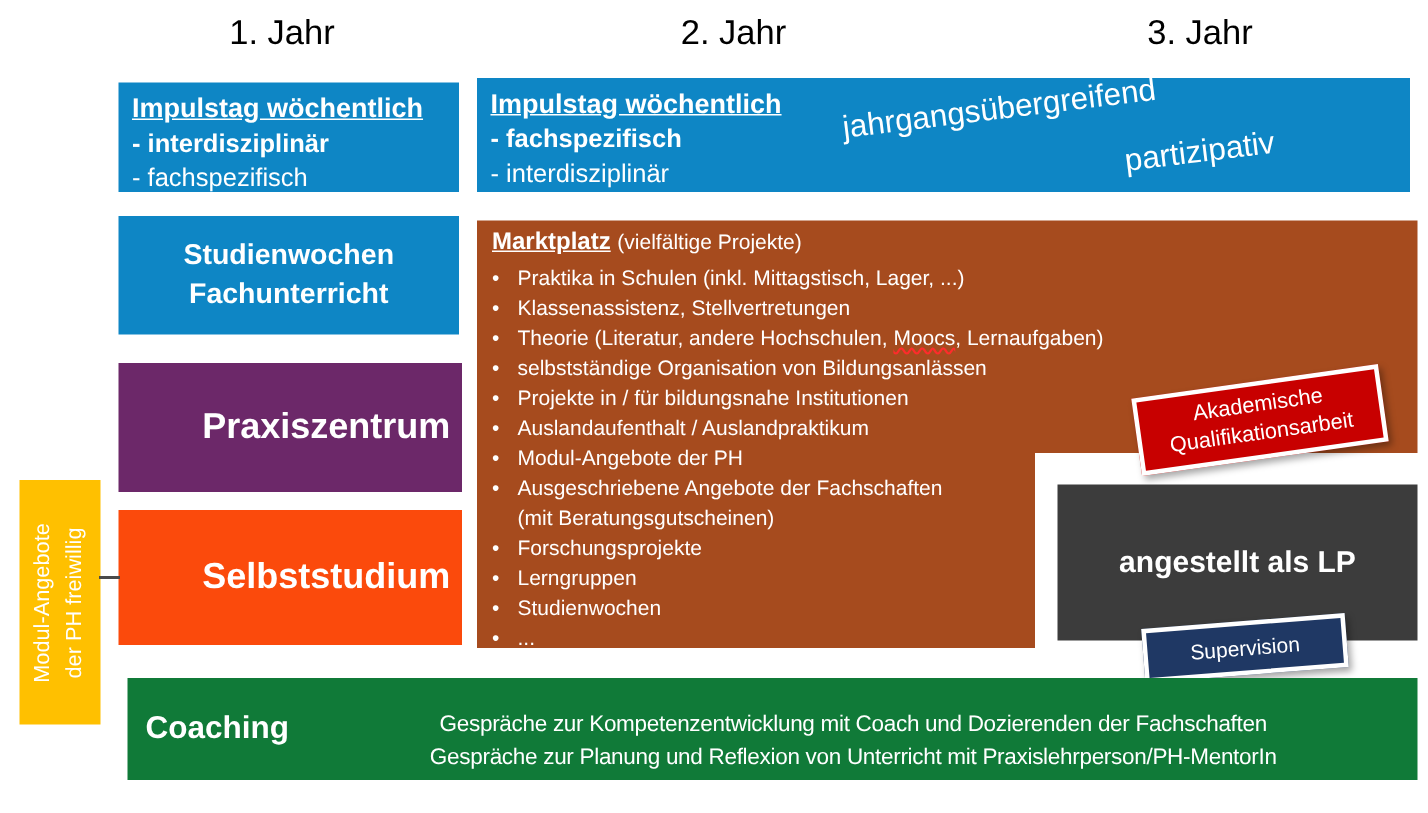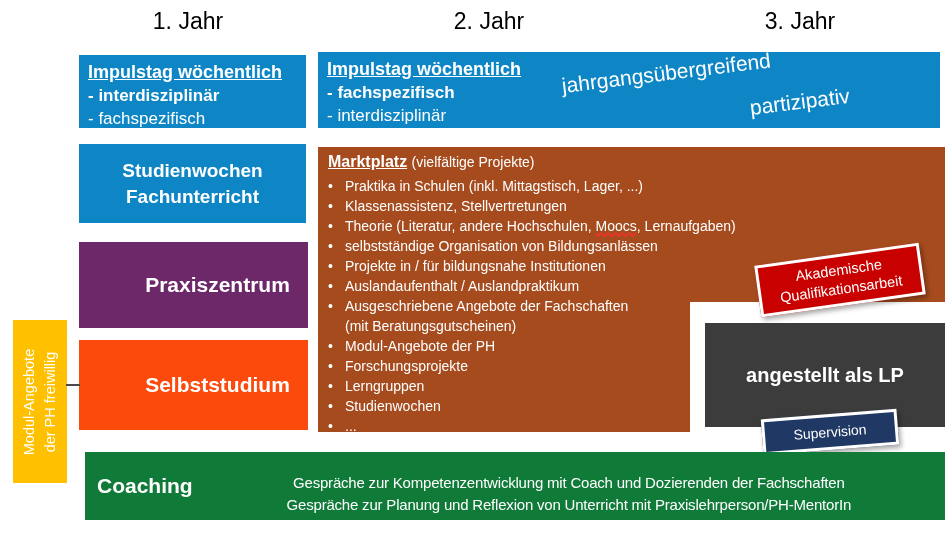--- a/index.html
+++ b/index.html
@@ -16,21 +16,21 @@
   .impulstag{padding:5px 9px;}
   .imp-title{display:block;font-size:18px;font-weight:bold;text-decoration:underline;line-height:24px;white-space:nowrap;}
   .imp-line{display:block;font-size:17px;line-height:23px;white-space:nowrap;}
   .imp-line.bold{font-weight:bold;}
   .overlay-rot{position:absolute;color:#fff;font-size:21px;white-space:nowrap;transform:rotate(-7deg);transform-origin:left center;}
   .centerbox{display:flex;align-items:center;justify-content:center;text-align:center;color:#fff;}
   .kurso{font-size:19px;font-weight:bold;line-height:1.35;}
   
   .purplebox{background:var(--purple,#6C2869);}
   .orangebox{background:var(--orange,#FB4A0C);}
-  .bigword{font-size:21px;font-weight:bold;padding-left:48px;}
+  .bigword{font-size:24px;font-weight:bold;padding-left:48px;}
   .yellowbox{background:var(--yellow,#FFC000);}
   .vert-inner{
     position:absolute;left:50%;top:50%;
     transform:translate(-50%,-50%) rotate(-90deg);
     color:#fff;font-size:14.5px;line-height:1.45;text-align:center;white-space:nowrap;
   }
   .connector{background:#4a4a4a;}
   
   .brownbox{background:var(--brown,#A64B1E);}
   .mp-text{color:#fff;}
@@ -94,23 +94,23 @@
   <div class="abs brownbox" style="left:690px;top:147px;width:255px;height:155px;"></div>
   <div class="abs mp-text" style="left:328px;top:151px;width:610px;">
     <p class="mp-titleline"><span class="mp-title">Marktplatz</span> <span class="mp-subtitle">(vielfältige Projekte)</span></p>
     <ul class="mp-list">
         <li>Praktika in Schulen (inkl. Mittagstisch, Lager, ...)</li>
         <li>Klassenassistenz, Stellvertretungen</li>
         <li>Theorie (Literatur, andere Hochschulen, <span class="spell">Moocs</span>, Lernaufgaben)</li>
         <li>selbstständige Organisation von Bildungsanlässen</li>
         <li>Projekte in / für bildungsnahe Institutionen</li>
         <li>Auslandaufenthalt / Auslandpraktikum</li>
+        <li>Modul-Angebote der PH</li>
         <li>Ausgeschriebene Angebote der Fachschaften
 (mit Beratungsgutscheinen)</li>
-        <li>Modul-Angebote der PH</li>
         <li>Forschungsprojekte</li>
         <li>Lerngruppen</li>
         <li>Studienwochen</li>
         <li>...</li>
       </ul>
   </div>
 
   <div class="abs purplebox centerbox bigword" style="left:79px;top:242px;width:229px;height:86px;">
     <span>Praxiszentrum</span>
   </div>

